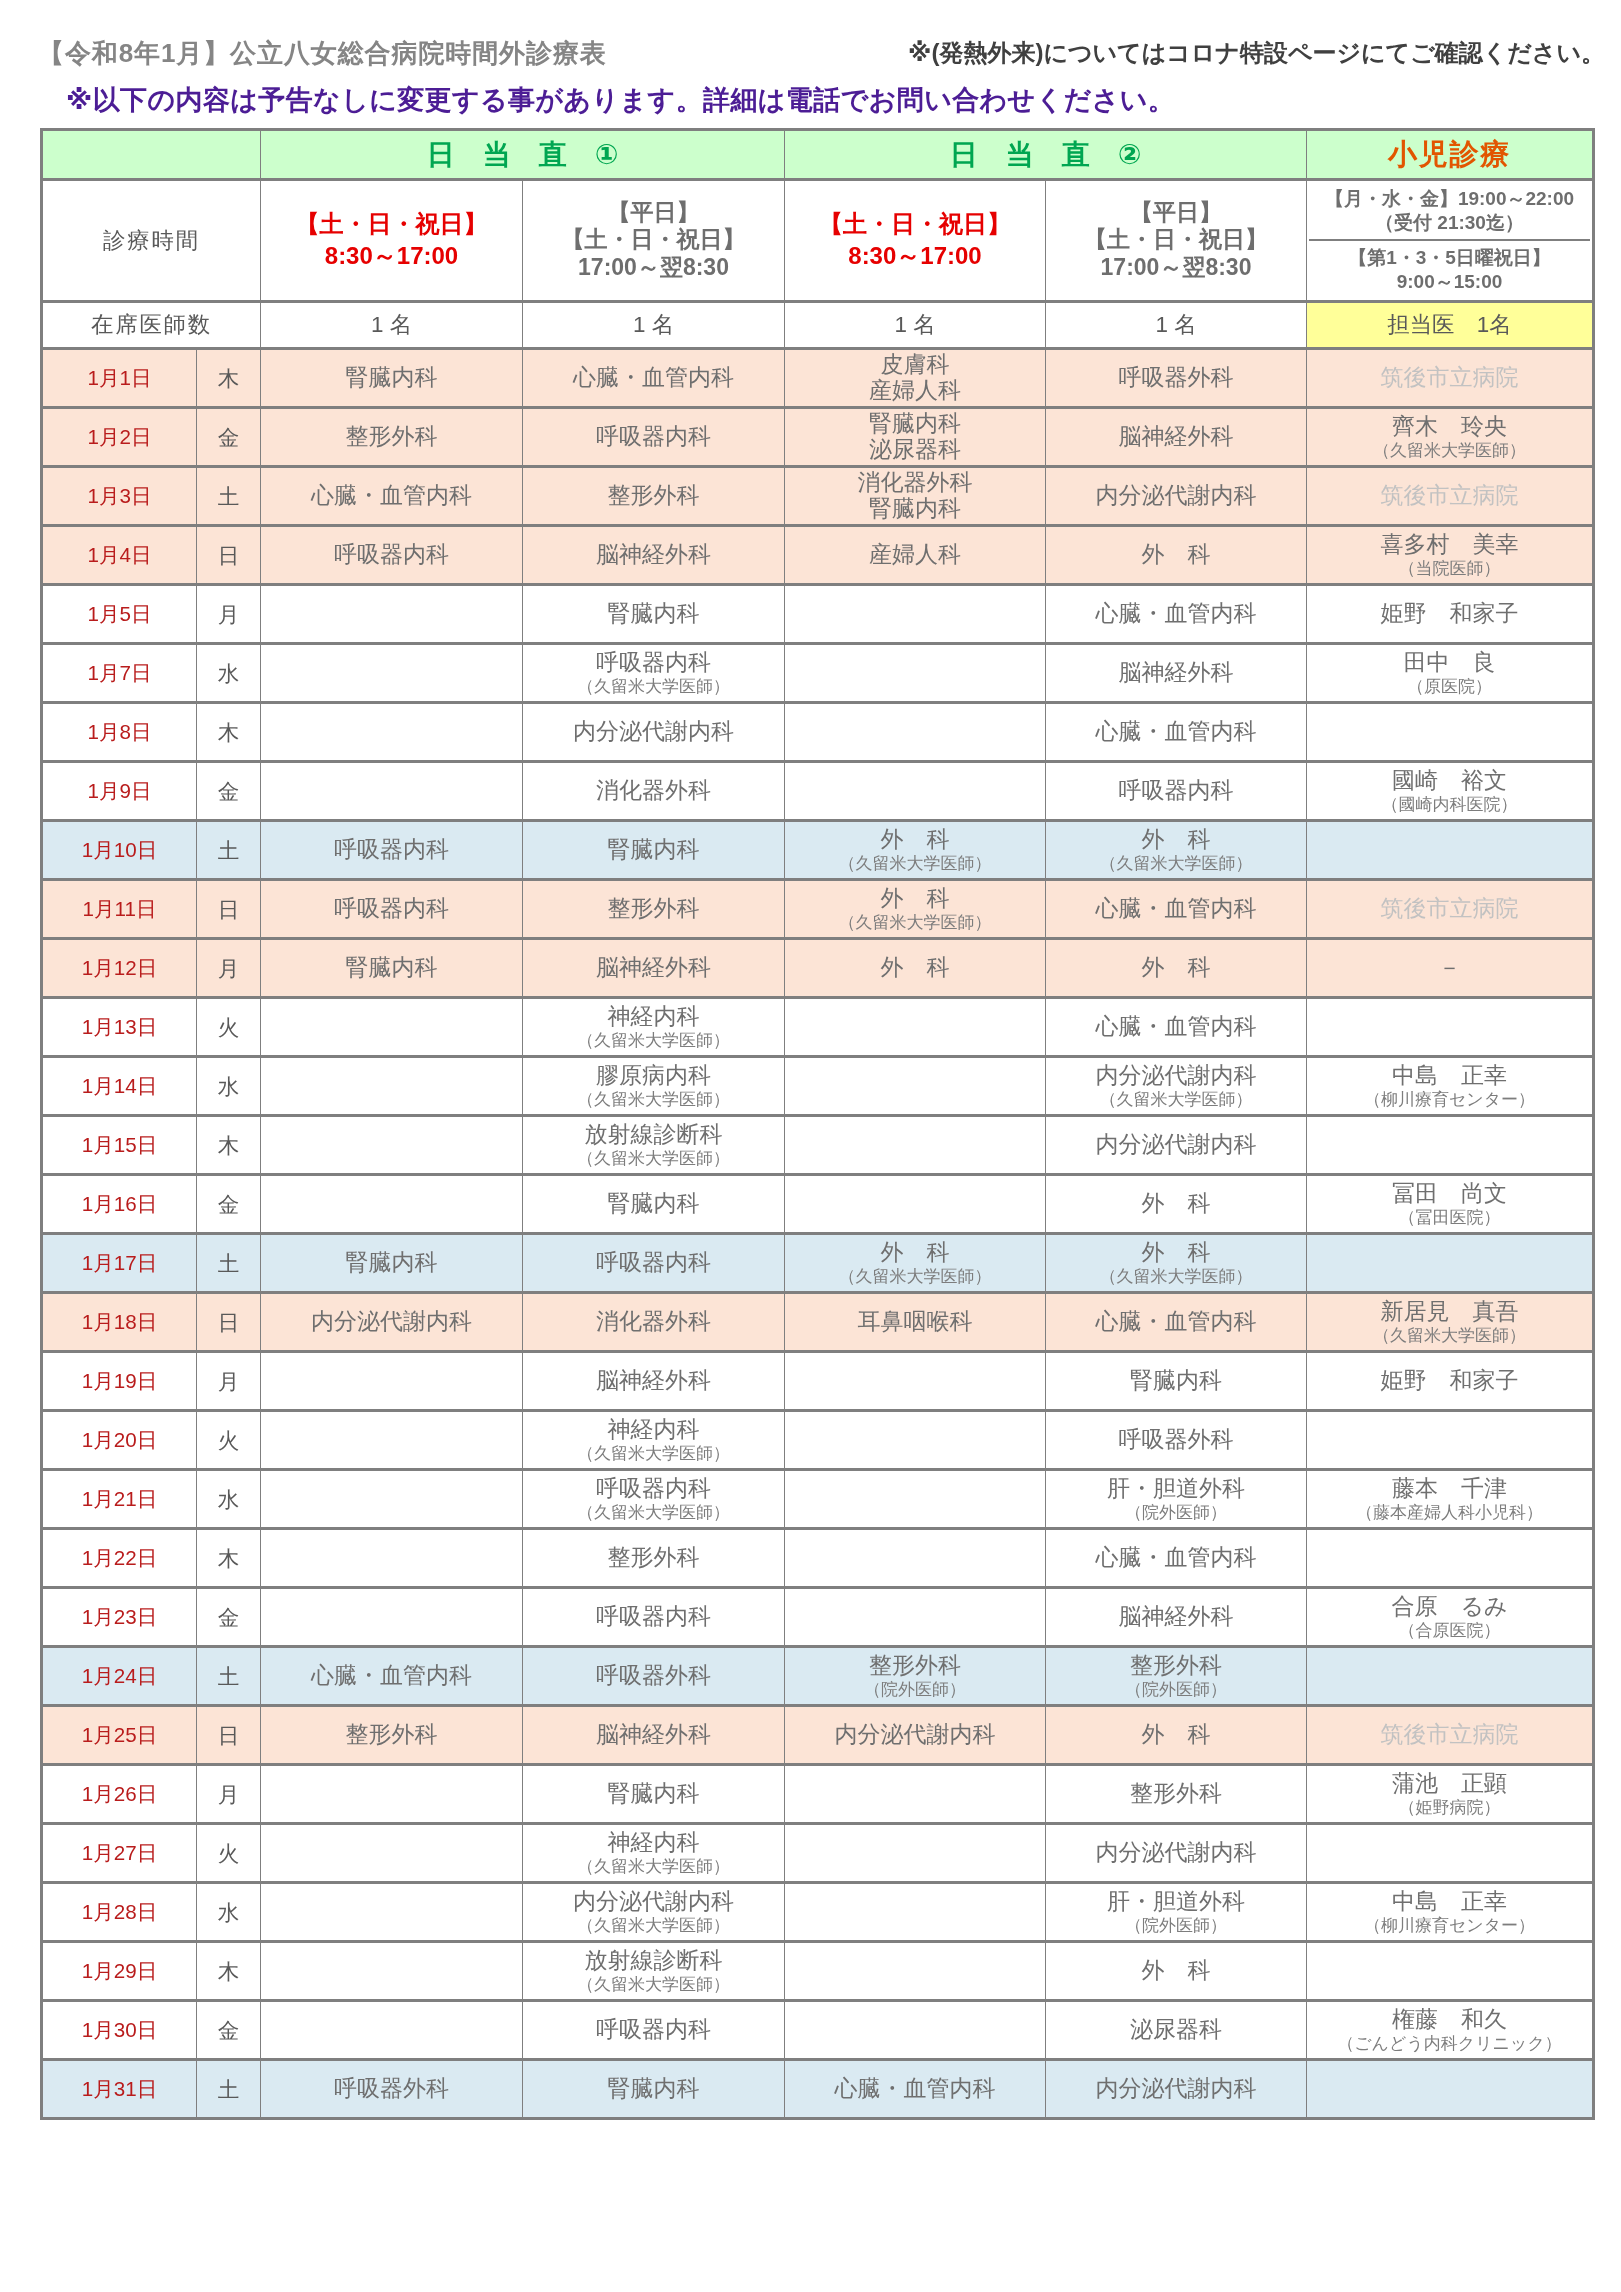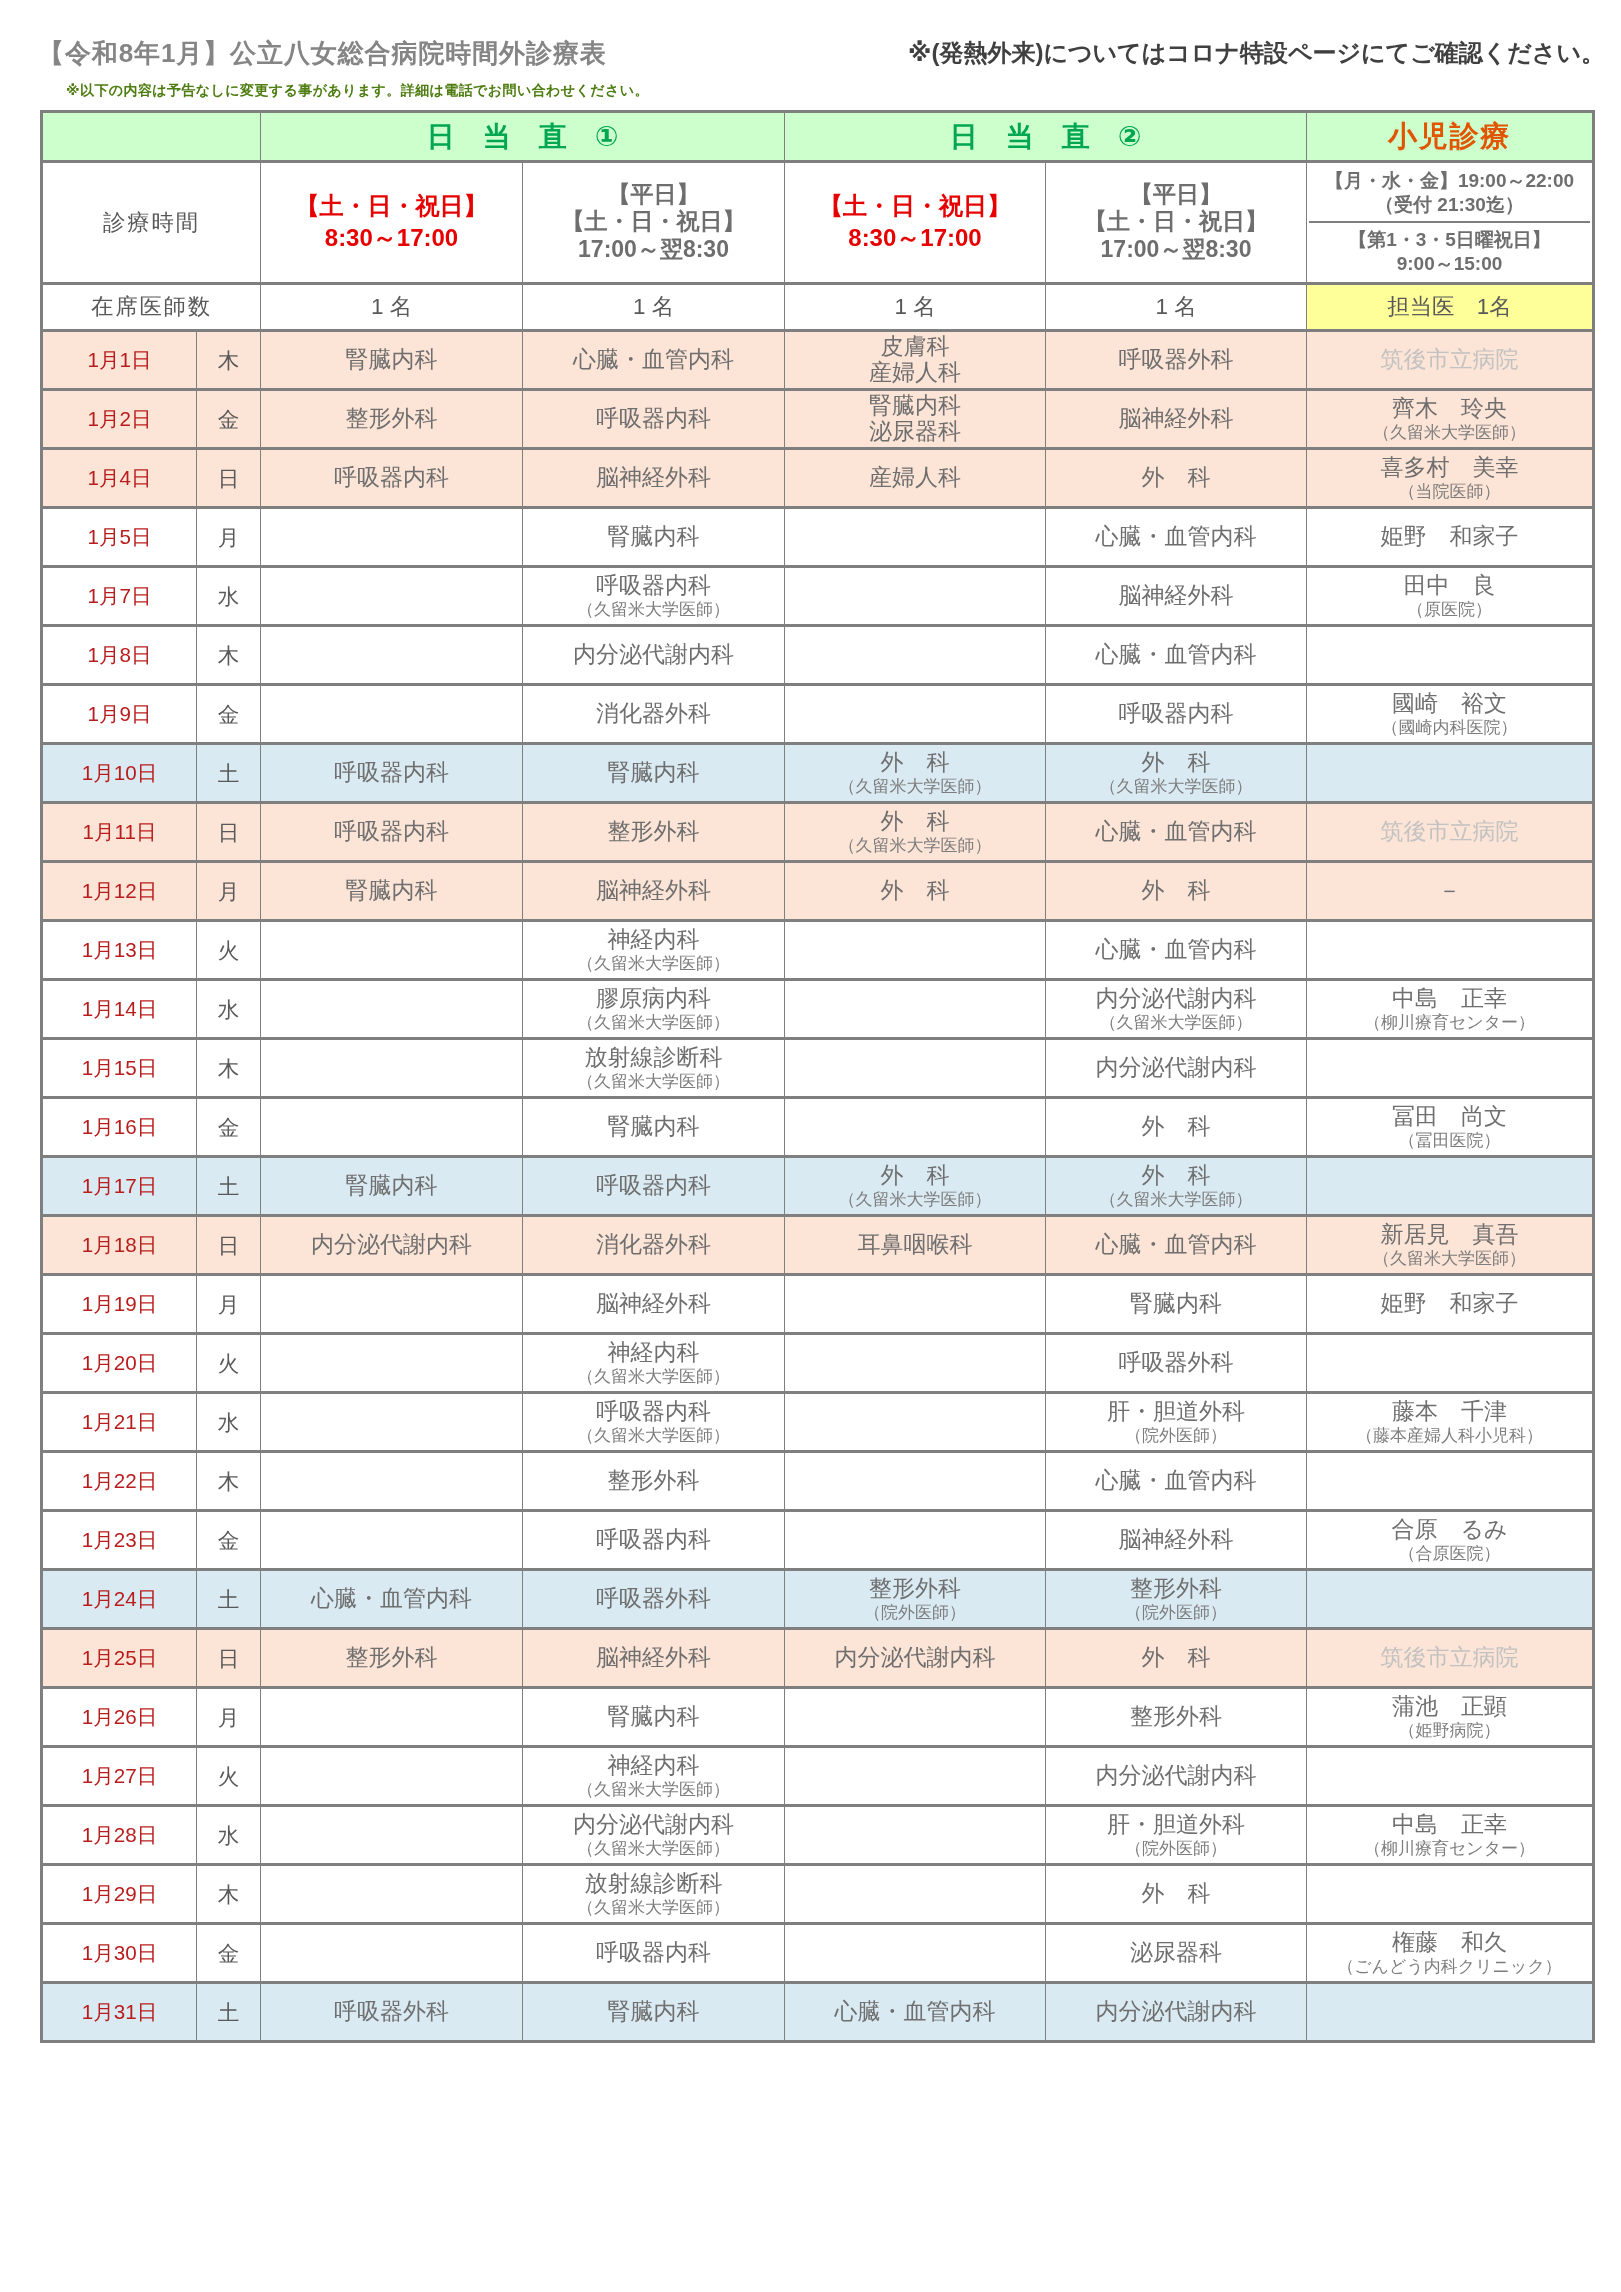--- a/index.html
+++ b/index.html
@@ -12,21 +12,21 @@
     display:flex;justify-content:space-between;align-items:flex-end;
     padding:36px 16px 0 38px;
   }
   .doc-title{
     font-size:26px;font-weight:bold;color:#858585;letter-spacing:0.9px;white-space:nowrap;
   }
   .note-red{
     font-size:24px;font-weight:bold;color:#404040;white-space:nowrap;padding-bottom:1.8px;margin-left:12px;
   }
   .note-blue{
-    font-size:14px;font-weight:bold;color:#4d7c0f;
+    font-size:27px;font-weight:bold;color:#4c1d95;
     padding:10.7px 0 0 66px;letter-spacing:0.4px;
   }
   table.schedule{
     border-collapse:collapse;table-layout:fixed;
     margin:10.7px 0 0 40px;width:1549px;
     border:3.6px solid #7f7f7f;
   }
   table.schedule td{
     border-left:1.8px solid #7f7f7f;border-right:1.8px solid #7f7f7f;
     border-top:3.6px solid #7f7f7f;border-bottom:3.6px solid #7f7f7f;
@@ -164,20 +164,40 @@
         </td>
         <td class="c-sched">
           <div class="main">脳神経外科</div>
         </td>
         <td class="c-sched">
           <div class="main">齊木　玲央</div>
           <div class="sub">（久留米大学医師）</div>
         </td>
       </tr>
       <tr class="day holiday">
+        <td class="c-date">1月3日</td>
+        <td class="c-dow">土</td>
+        <td class="c-sched">
+          <div class="main">心臓・血管内科</div>
+        </td>
+        <td class="c-sched">
+          <div class="main">整形外科</div>
+        </td>
+        <td class="c-sched">
+          <div class="main">消化器外科</div>
+          <div class="main">腎臓内科</div>
+        </td>
+        <td class="c-sched">
+          <div class="main">内分泌代謝内科</div>
+        </td>
+        <td class="c-sched muted">
+          <div class="main">筑後市立病院</div>
+        </td>
+      </tr>
+      <tr class="day holiday">
         <td class="c-date">1月4日</td>
         <td class="c-dow">日</td>
         <td class="c-sched">
           <div class="main">呼吸器内科</div>
         </td>
         <td class="c-sched">
           <div class="main">脳神経外科</div>
         </td>
         <td class="c-sched">
           <div class="main">産婦人科</div>

